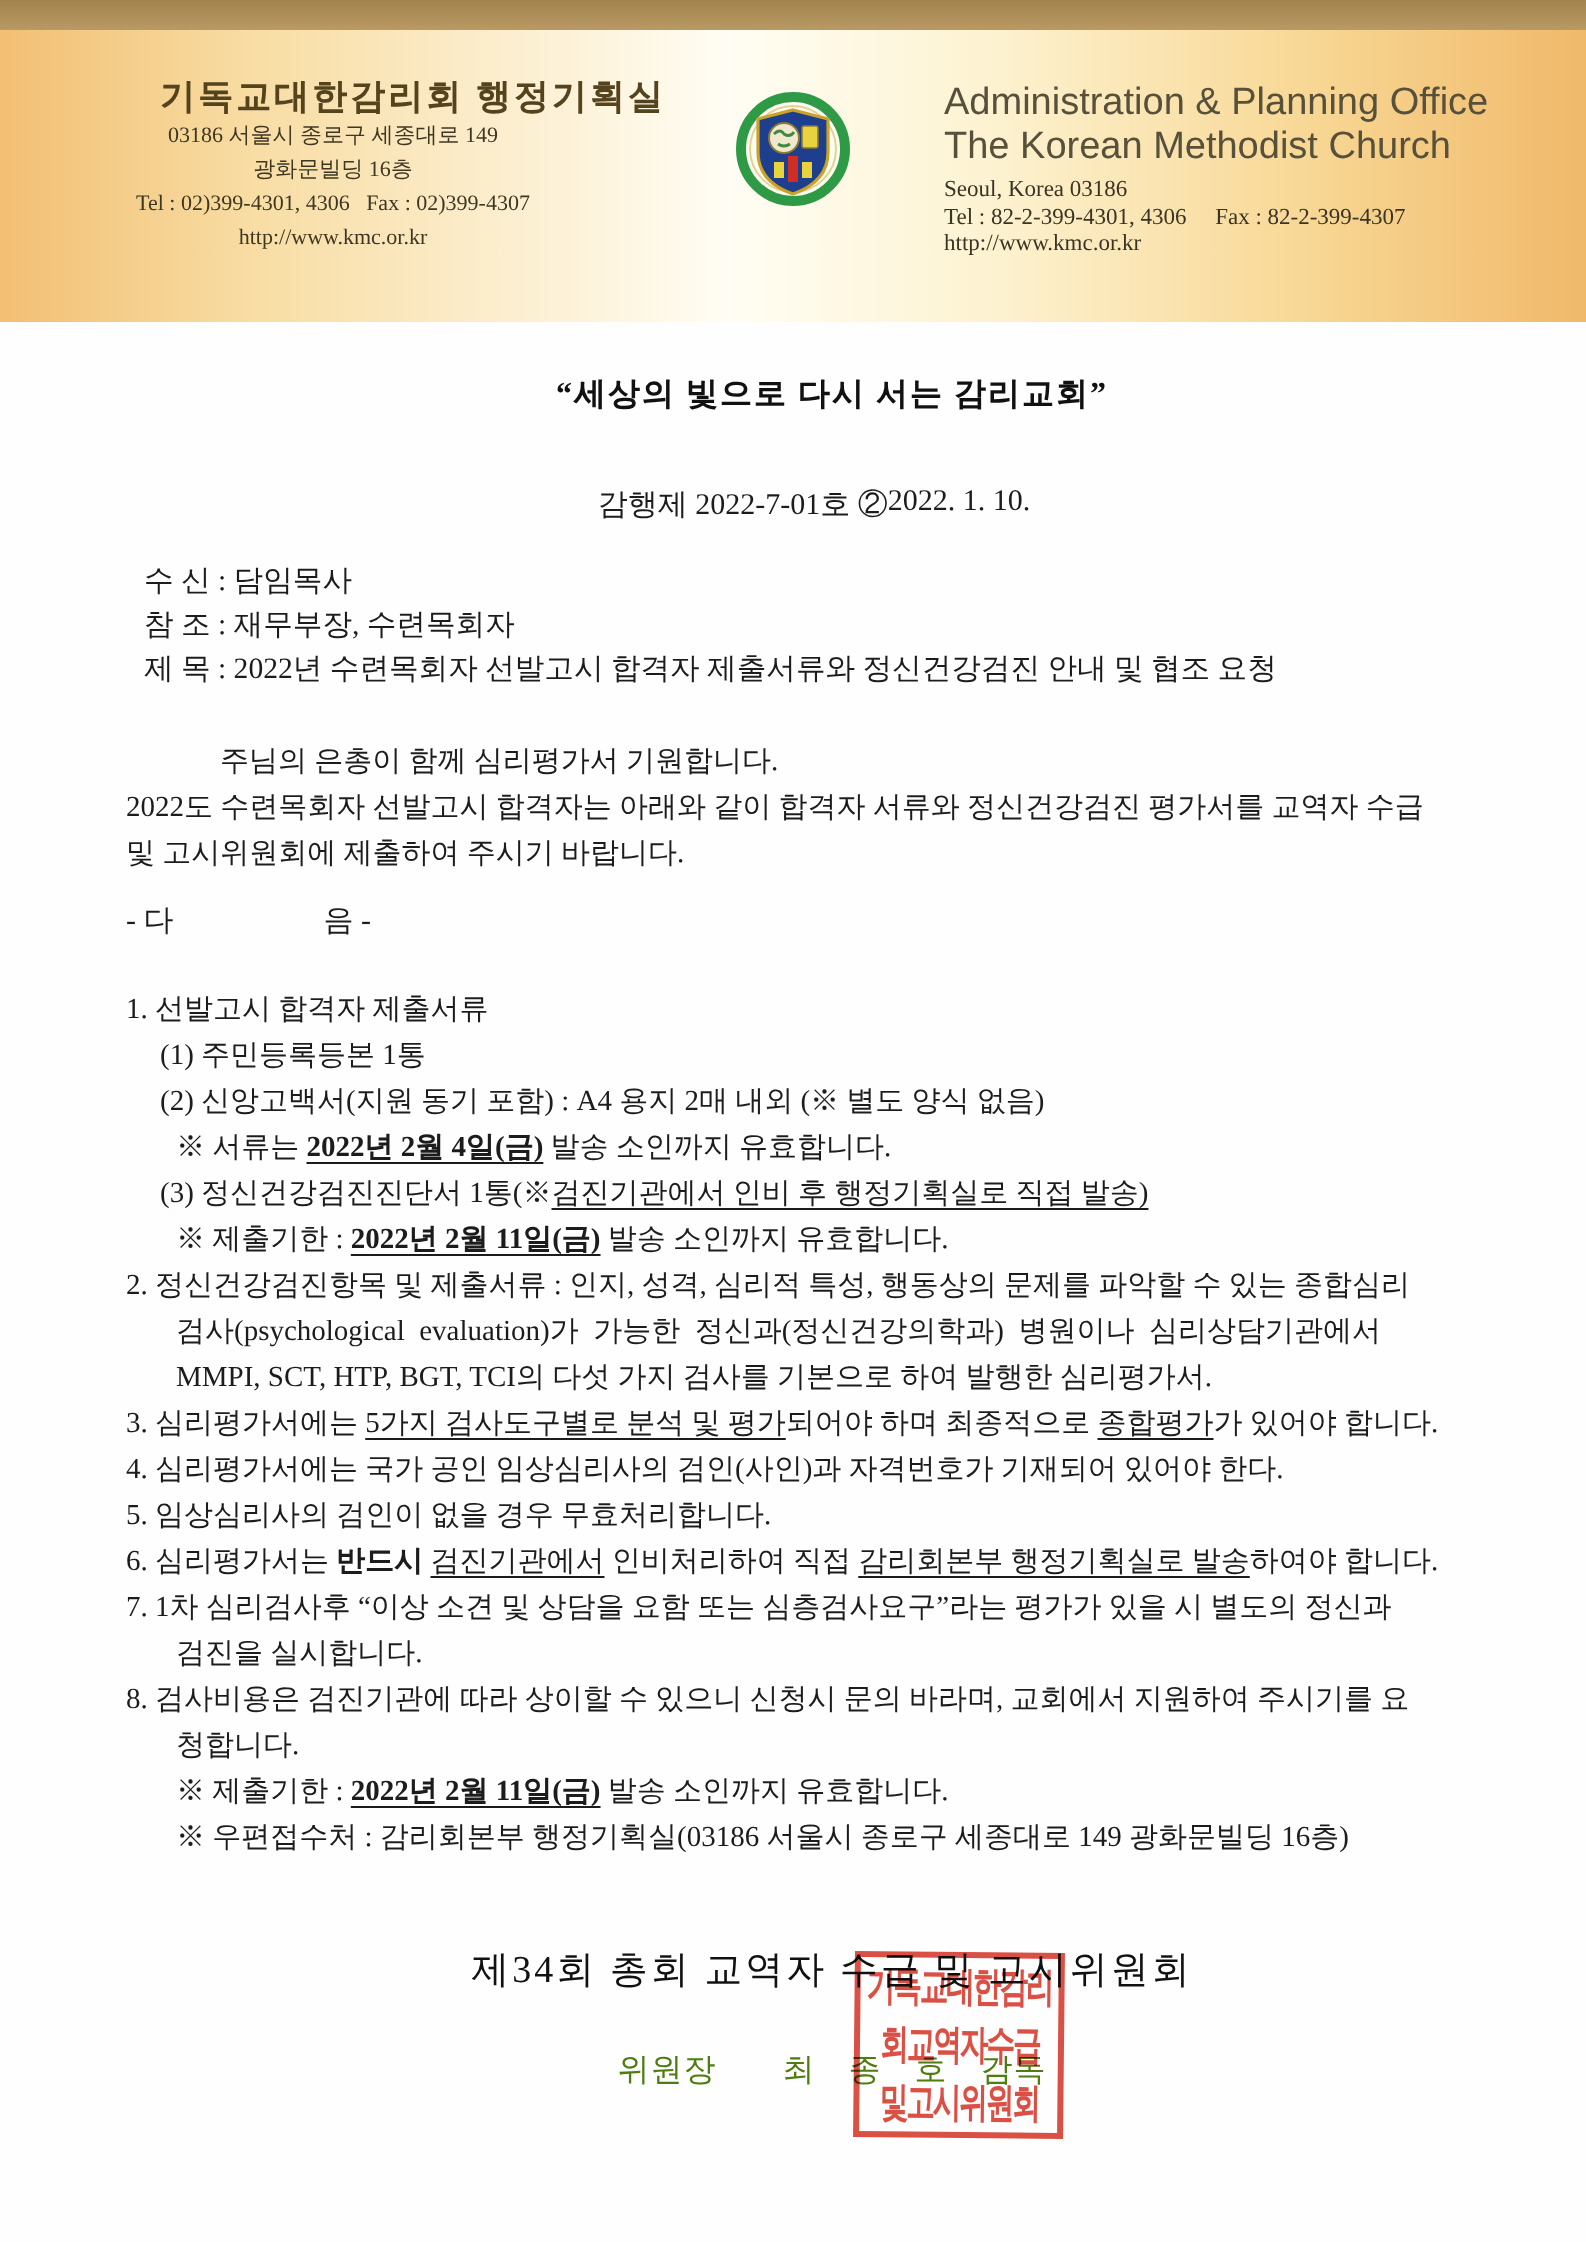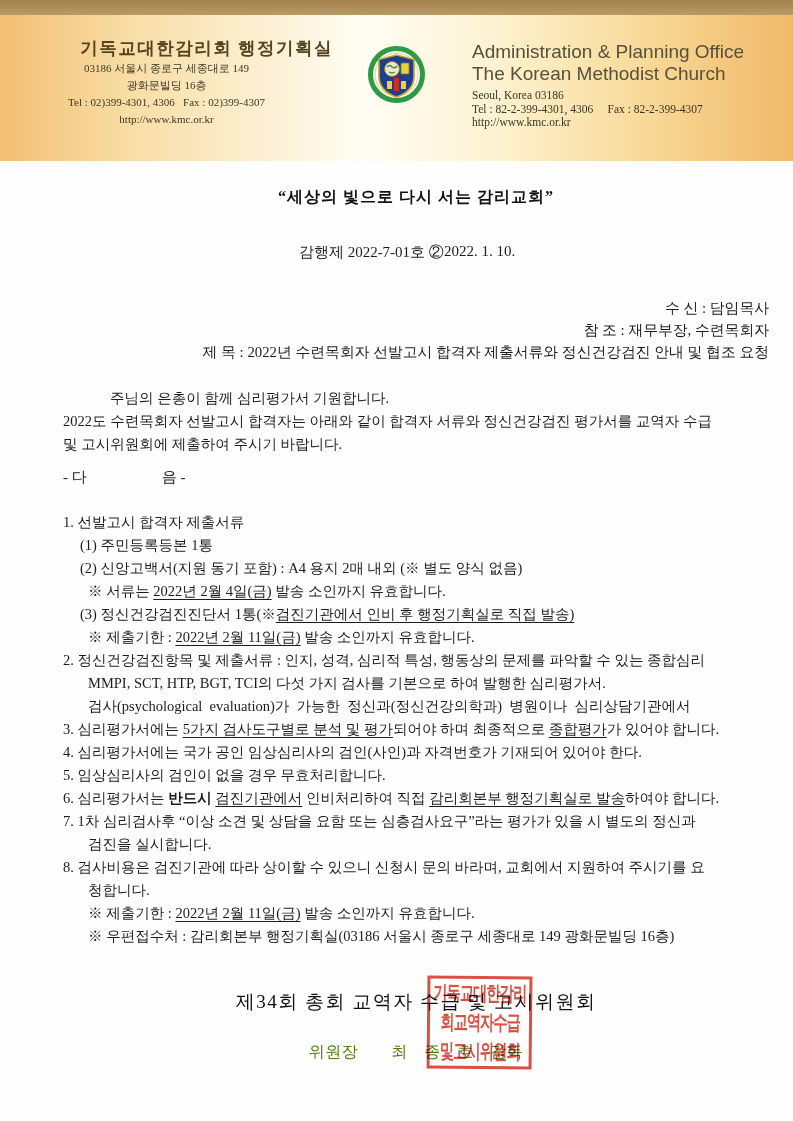--- a/index.html
+++ b/index.html
@@ -22,29 +22,29 @@
   .kr-sub{font-size:11px;color:#3e3722;line-height:17px;text-align:center;}
   .logo-wrap{margin-left:35px;margin-right:47px;padding-top:31px;}
   .hdr-right{padding-top:26px;}
   .en-title{font-family:"Liberation Sans","DejaVu Sans",sans-serif;font-size:19px;color:#57503a;line-height:22px;}
   .en-sub{font-size:11.5px;color:#3a3424;line-height:13.5px;}
 
   
   .content{padding:0 24px 0 63px;font-size:14.5px;}
   .slogan{margin-top:26px;text-align:center;font-size:16px;font-weight:bold;letter-spacing:1px;color:#111;}
   .doc-row{display:flex;justify-content:center;margin-top:35px;padding-left:42px;padding-right:60px;font-size:15px;}
-  .recipients{margin-top:35px;padding-left:9px;line-height:22px;font-size:14.8px;text-align:right;}
+  .recipients{margin-top:18px;padding-left:9px;line-height:22px;font-size:14.8px;}
   .bodytext{margin-top:24px;line-height:23px;}
   .indent1{padding-left:47px;}
   .daum{margin-top:12px;text-align:left;font-size:15px;}
   .list{margin-top:24px;line-height:23px;}
   .l1{padding-left:17px;}
   .l2{padding-left:25px;}
   .u{text-decoration:underline;text-underline-offset:3px;}
-  .bu{font-weight:normal;text-decoration:underline;text-underline-offset:3px;}
+  .bu{font-weight:bold;text-decoration:underline;text-underline-offset:3px;}
   .b{font-weight:bold;}
 
   
   .committee{margin-top:41px;text-align:center;font-size:19px;letter-spacing:1.5px;color:#111;}
   .chairman{margin-top:27px;text-align:center;font-size:16px;letter-spacing:.5px;color:#4d7c0f;}
   .stamp{
     position:absolute;left:427px;top:976px;width:99px;height:87px;
     border:3.5px solid #d8372b;transform:rotate(.6deg);
     display:flex;flex-direction:column;justify-content:space-around;align-items:center;
     color:#d8372b;opacity:.88;mix-blend-mode:multiply;
@@ -113,22 +113,22 @@
     <div class="daum" data-bind="daum">- 다　　　　　음 -</div>
 
     <div class="list">
       <div data-bind="list.item1">1. 선발고시 합격자 제출서류</div>
       <div class="l1" data-bind="list.sub1">(1) 주민등록등본 1통</div>
       <div class="l1" data-bind="list.sub2">(2) 신앙고백서(지원 동기 포함) : A4 용지 2매 내외 (※ 별도 양식 없음)</div>
       <div class="l2"><span data-bind="list.sub2_note.pre">※ 서류는 </span><span class="bu" data-bind="list.sub2_note.date">2022년 2월 4일(금)</span><span data-bind="list.sub2_note.post"> 발송 소인까지 유효합니다.</span></div>
       <div class="l1"><span data-bind="list.sub3.pre">(3) 정신건강검진진단서 1통(※</span><span class="u" data-bind="list.sub3.u">검진기관에서 인비 후 행정기획실로 직접 발송)</span></div>
       <div class="l2"><span data-bind="list.sub3_note.pre">※ 제출기한 : </span><span class="bu" data-bind="list.sub3_note.date">2022년 2월 11일(금)</span><span data-bind="list.sub3_note.post"> 발송 소인까지 유효합니다.</span></div>
       <div data-bind="list.item2_l1">2. 정신건강검진항목 및 제출서류 : 인지, 성격, 심리적 특성, 행동상의 문제를 파악할 수 있는 종합심리</div>
+      <div class="l2" data-bind="list.item2_l2">검사(psychological  evaluation)가  가능한  정신과(정신건강의학과)  병원이나  심리상담기관에서</div>
       <div class="l2" data-bind="list.item2_l3">MMPI, SCT, HTP, BGT, TCI의 다섯 가지 검사를 기본으로 하여 발행한 심리평가서.</div>
-      <div class="l2" data-bind="list.item2_l2">검사(psychological  evaluation)가  가능한  정신과(정신건강의학과)  병원이나  심리상담기관에서</div>
       <div><span data-bind="list.item3.pre">3. 심리평가서에는 </span><span class="u" data-bind="list.item3.u1">5가지 검사도구별로 분석 및 평가</span><span data-bind="list.item3.mid">되어야 하며 최종적으로 </span><span class="u" data-bind="list.item3.u2">종합평가</span><span data-bind="list.item3.post">가 있어야 합니다.</span></div>
       <div data-bind="list.item4">4. 심리평가서에는 국가 공인 임상심리사의 검인(사인)과 자격번호가 기재되어 있어야 한다.</div>
       <div data-bind="list.item5">5. 임상심리사의 검인이 없을 경우 무효처리합니다.</div>
       <div><span data-bind="list.item6.pre">6. 심리평가서는 </span><span class="b" data-bind="list.item6.b">반드시</span><span data-bind="list.item6.mid1"> </span><span class="u" data-bind="list.item6.u1">검진기관에서</span><span data-bind="list.item6.mid2"> 인비처리하여 직접 </span><span class="u" data-bind="list.item6.u2">감리회본부 행정기획실로 발송</span><span data-bind="list.item6.post">하여야 합니다.</span></div>
       <div data-bind="list.item7_l1">7. 1차 심리검사후 “이상 소견 및 상담을 요함 또는 심층검사요구”라는 평가가 있을 시 별도의 정신과</div>
       <div class="l2" data-bind="list.item7_l2">검진을 실시합니다.</div>
       <div data-bind="list.item8_l1">8. 검사비용은 검진기관에 따라 상이할 수 있으니 신청시 문의 바라며, 교회에서 지원하여 주시기를 요</div>
       <div class="l2" data-bind="list.item8_l2">청합니다.</div>
       <div class="l2"><span data-bind="list.note1.pre">※ 제출기한 : </span><span class="bu" data-bind="list.note1.date">2022년 2월 11일(금)</span><span data-bind="list.note1.post"> 발송 소인까지 유효합니다.</span></div>
       <div class="l2" data-bind="list.note2">※ 우편접수처 : 감리회본부 행정기획실(03186 서울시 종로구 세종대로 149 광화문빌딩 16층)</div>

